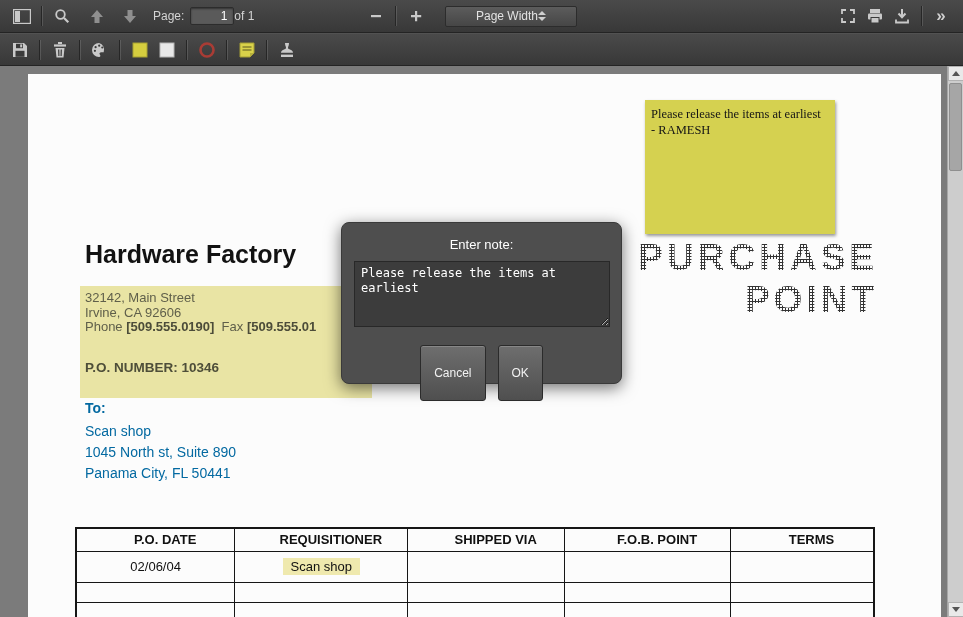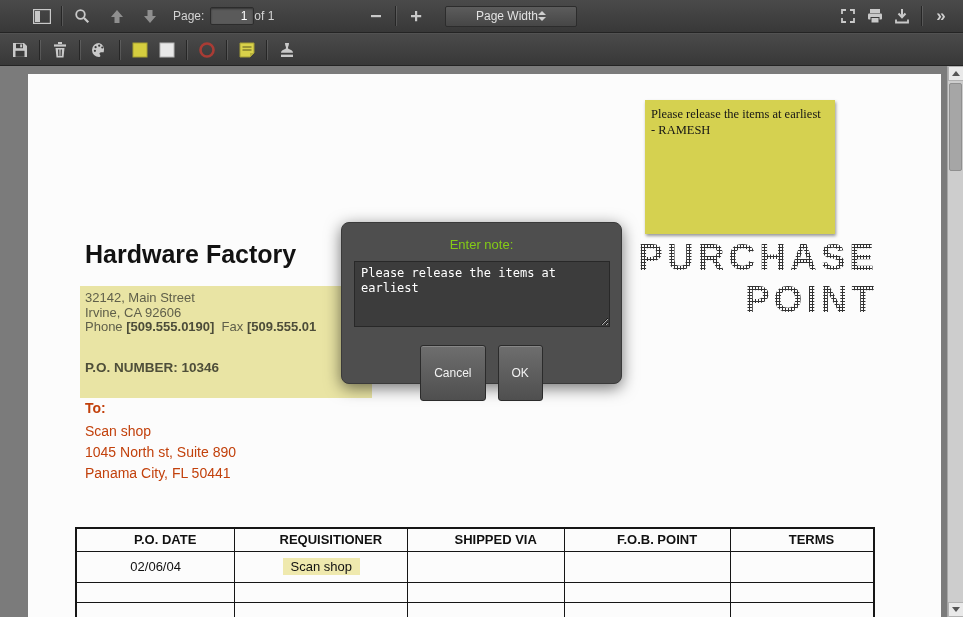--- a/index.html
+++ b/index.html
@@ -1,21 +1,21 @@
 <!DOCTYPE html>
 <html style="--sticky-note: #d5d150; --highlight: #e9e4a4; --tool-yellow: #d6ce3f; --tool-red: #a93c35;"><head>
 <meta charset="utf-8">
 <style>
   * { margin:0; padding:0; box-sizing:border-box; }
   body { background:#7b7b7b; font-family:"Liberation Sans", sans-serif; }
   .app { position:relative; width:963px; height:617px; overflow:hidden; background:#7b7b7b; }
 
   
   .toolbar { height:33px; background:linear-gradient(#4a4a4a,#383838); border-bottom:1px solid #242424;
-             display:flex; align-items:center; position:relative;padding-left:20px; }
+             display:flex; align-items:center; position:relative; }
   .toolbar.anno { border-top:1px solid #525252; height:33px; padding-left:6px; }
   .tb-left { display:flex; align-items:center; padding-left:8px; }
   .tb-center { position:absolute; left:362px; display:flex; align-items:center; }
   .tb-right { position:absolute; right:8px; display:flex; align-items:center; }
   .tbtn { width:27px; height:24px; display:flex; align-items:center; justify-content:center; border-radius:2px; cursor:default; }
   .sep { width:1px; height:20px; background:#262626; box-shadow:1px 0 0 rgba(255,255,255,.13); margin:0 6px; }
   .tb-label { color:#d4d4d4; font-size:12px; margin:0 6px 0 10px; }
   .page-input { width:44px; height:18px; background:#5a5a5a; border:1px solid #2c2c2c; border-radius:2px;
                 box-shadow:inset 0 1px 2px rgba(0,0,0,.45); color:#fff; font-size:12px; text-align:right;
                 padding:0 6px; font-family:inherit; }
@@ -45,41 +45,41 @@
   
   .company { position:absolute; left:57px; top:166px; font-size:25px; font-weight:bold; color:#121212; }
   .highlight-block { position:absolute; left:52px; top:212px; width:292px; height:112px; background:var(--highlight, #e9e4a4); }
   .addr { position:absolute; left:57px; top:217px; font-size:13px; line-height:14.5px; color:#5f5f4a; }
   .addr b { color:#4c4c39; }
   .po-number { position:absolute; left:57px; top:286px; font-size:13.5px; font-weight:bold; color:#4e4e39; }
   .stamp { position:absolute; left:552px; top:163px; width:298px; text-align:right; }
   .stamp-line { font-weight:bold; font-size:37px; line-height:42px; letter-spacing:4px;
                 background-image:radial-gradient(circle, #333 58%, rgba(51,51,51,0) 60%);
                 background-size:3px 3px; -webkit-background-clip:text; background-clip:text; color:transparent; }
-  .to-block { position:absolute; left:57px; top:326px; font-size:14px; color:#c2410c; }
+  .to-block { position:absolute; left:57px; top:326px; font-size:14px; color:#0369a1; }
   .to-label { font-weight:bold; margin-bottom:5px; }
   .to-line { line-height:21px; }
   .doc-table { position:absolute; left:47px; top:453px; width:800px; border-collapse:collapse; border:2px solid #161616; }
   .doc-table th { border:1px solid #161616; height:23px; font-size:13px; font-weight:bold; text-align:center; color:#111;padding-left:19px; }
   .doc-table td { border:1px solid #161616; font-size:13px; text-align:center; color:#111; }
   .doc-table tr.r1 td { height:31px; }
   .doc-table tr.r2 td { height:20px; }
   .doc-table tr.r3 td { height:20px; }
   .cell-hl { background:#efe9ae; padding:1px 8px; }
 
   
   .sticky { position:absolute; left:617px; top:26px; width:190px; height:134px; background:var(--sticky-note, #d5d150);
             box-shadow:1px 2px 3px rgba(0,0,0,.4); padding:6px 6px; font-family:"Liberation Serif", serif;
             font-size:12.5px; line-height:16px; color:#151515; }
   .sticky .l1 { white-space:nowrap; overflow:hidden; }
 
   
   .dialog { position:absolute; left:341px; top:156px; width:281px; height:162px; background:#4e4e4e;
             border:1px solid #3a3a3a; border-radius:8px; box-shadow:0 4px 16px rgba(0,0,0,.55); }
-  .dialog-title { text-align:center; color:#84cc16; font-size:13px; margin-top:14px; }
+  .dialog-title { text-align:center; color:#ffffff; font-size:13px; margin-top:14px; }
   .dialog textarea { position:absolute; left:12px; top:38px; width:256px; height:66px; background:#3c3c3c;
                      border:1px solid #282828; color:#fff; font-family:"DejaVu Sans Mono", monospace;
                      font-size:12px; line-height:15px; padding:4px 6px; resize:both; }
   .dialog-buttons { position:absolute; left:0; right:0; top:122px; display:flex; justify-content:center; gap:12px; }
   .dlg-btn { background:linear-gradient(#6e6e6e,#4f4f4f); border:1px solid #2b2b2b; border-radius:3px;
              color:#f2f2f2; font-size:12px; padding:20px 13px; font-family:inherit;
              box-shadow:inset 0 1px 0 rgba(255,255,255,.18); }
 
   svg { display:block; }
 </style>

